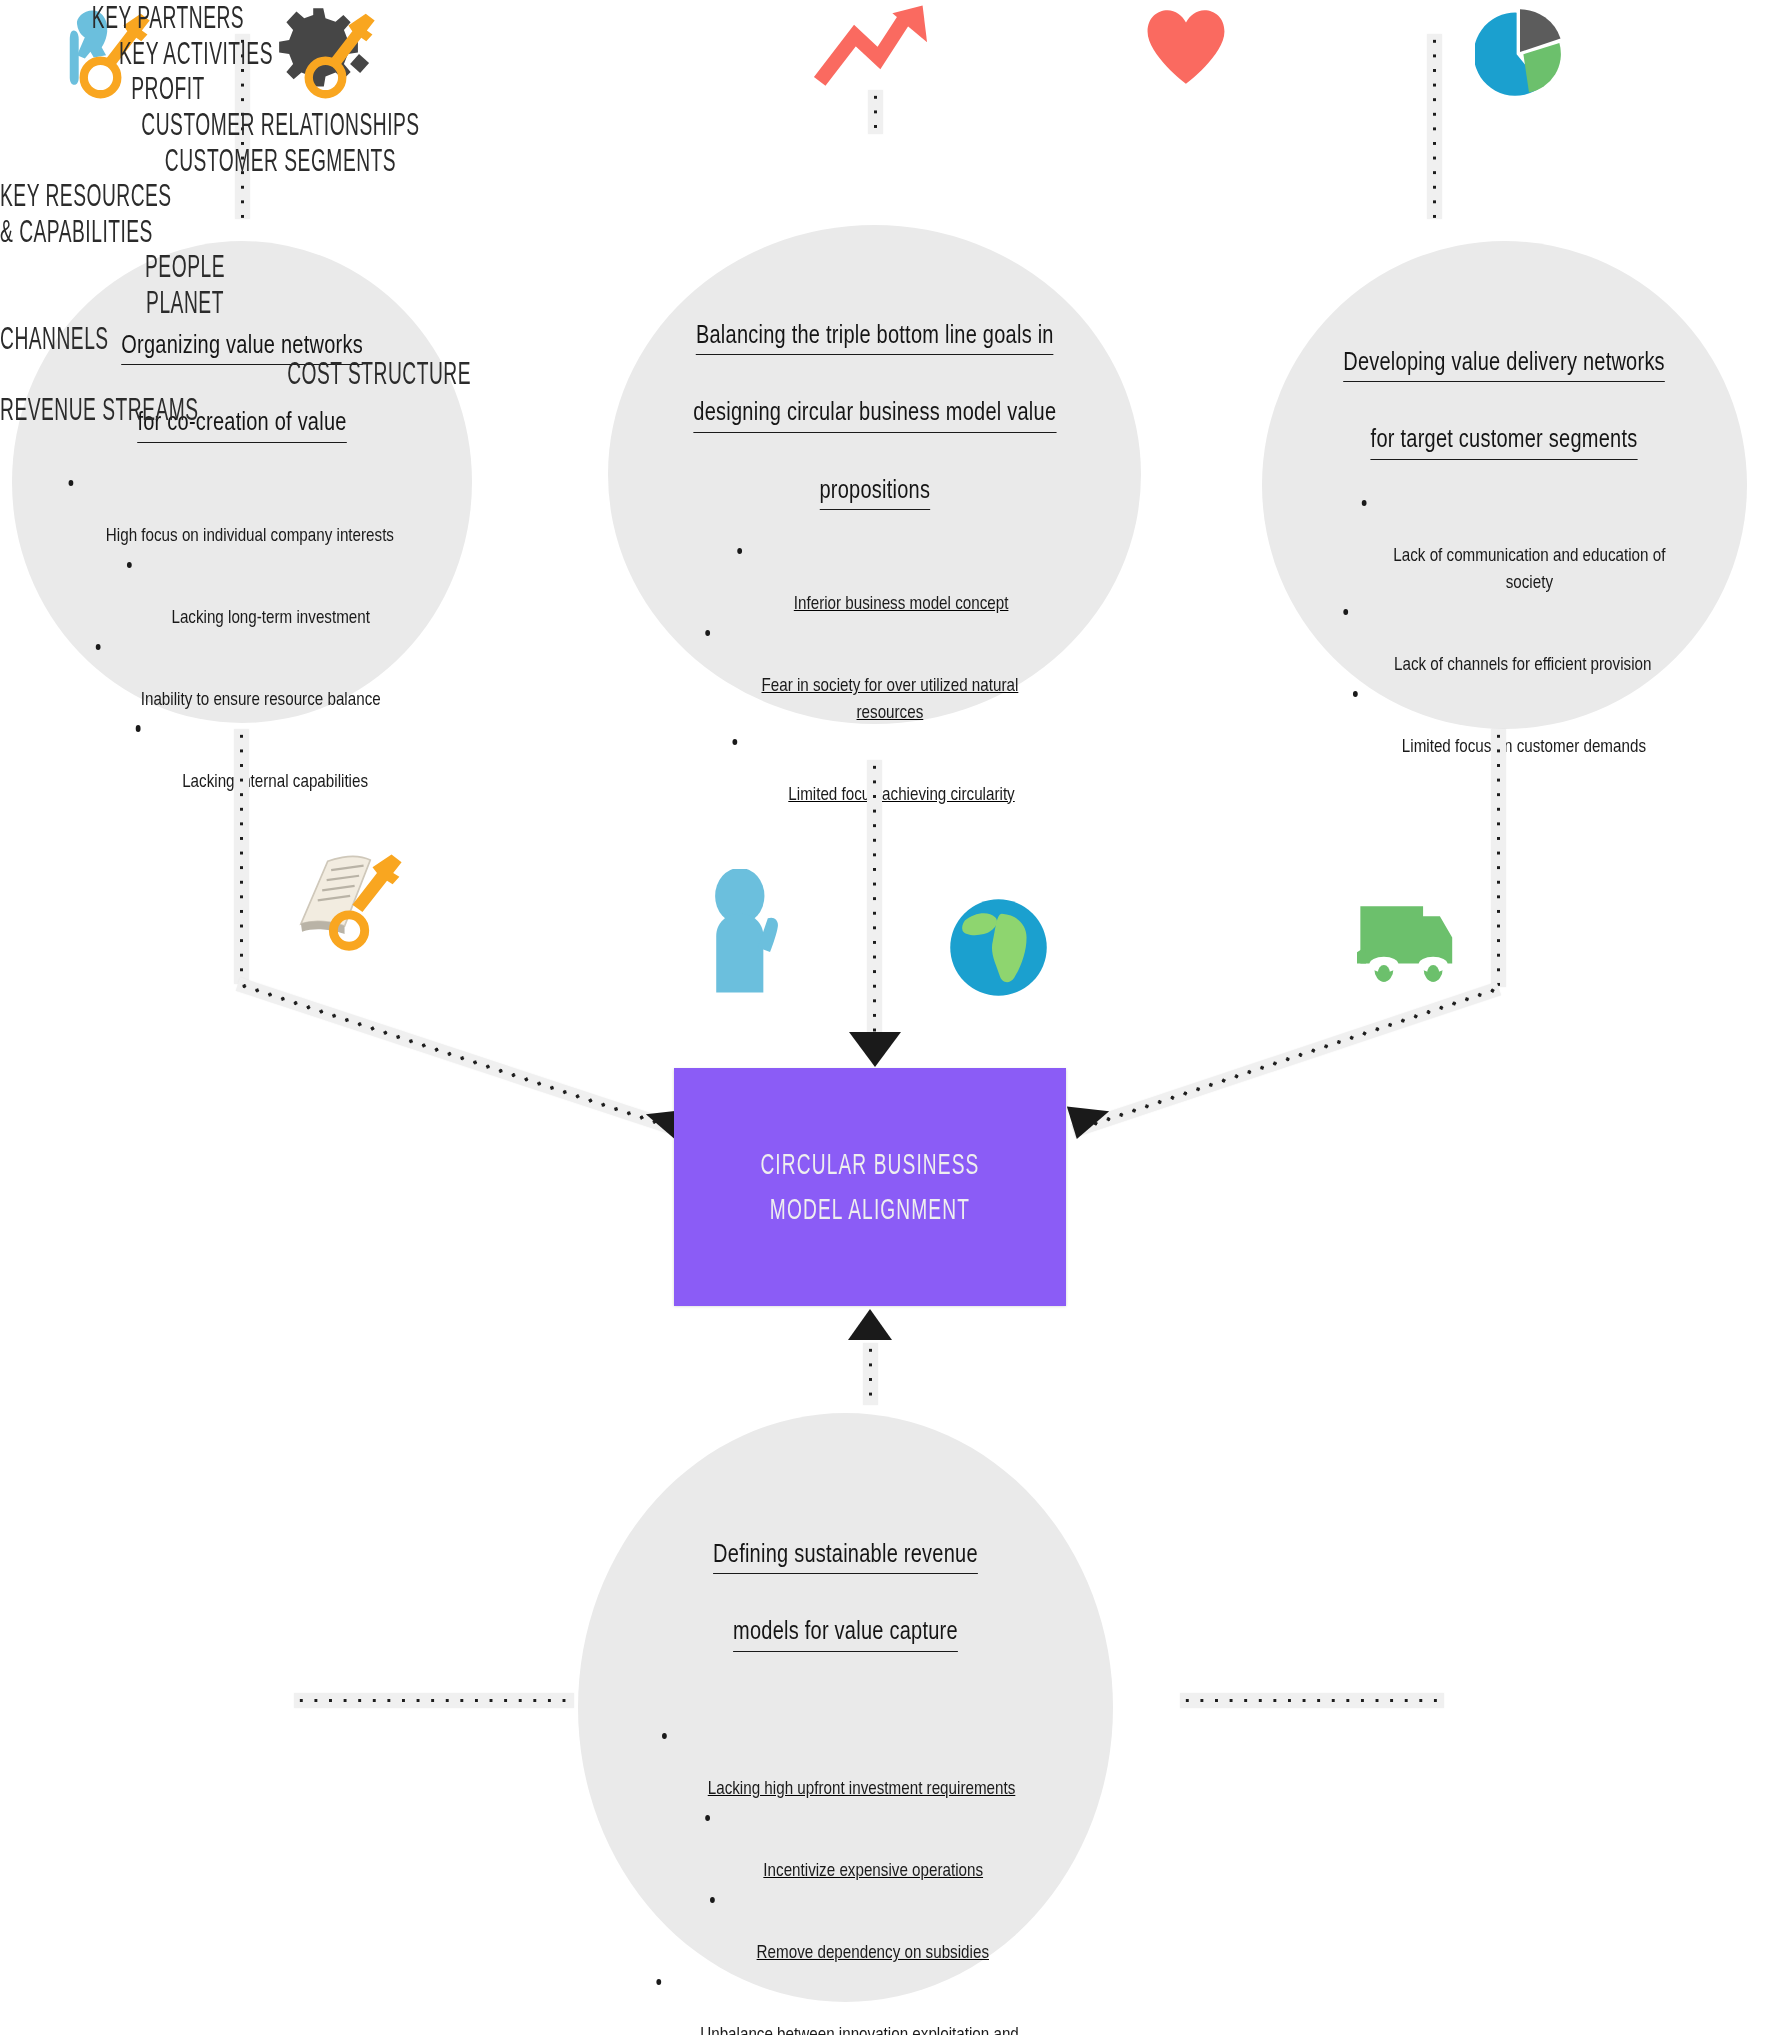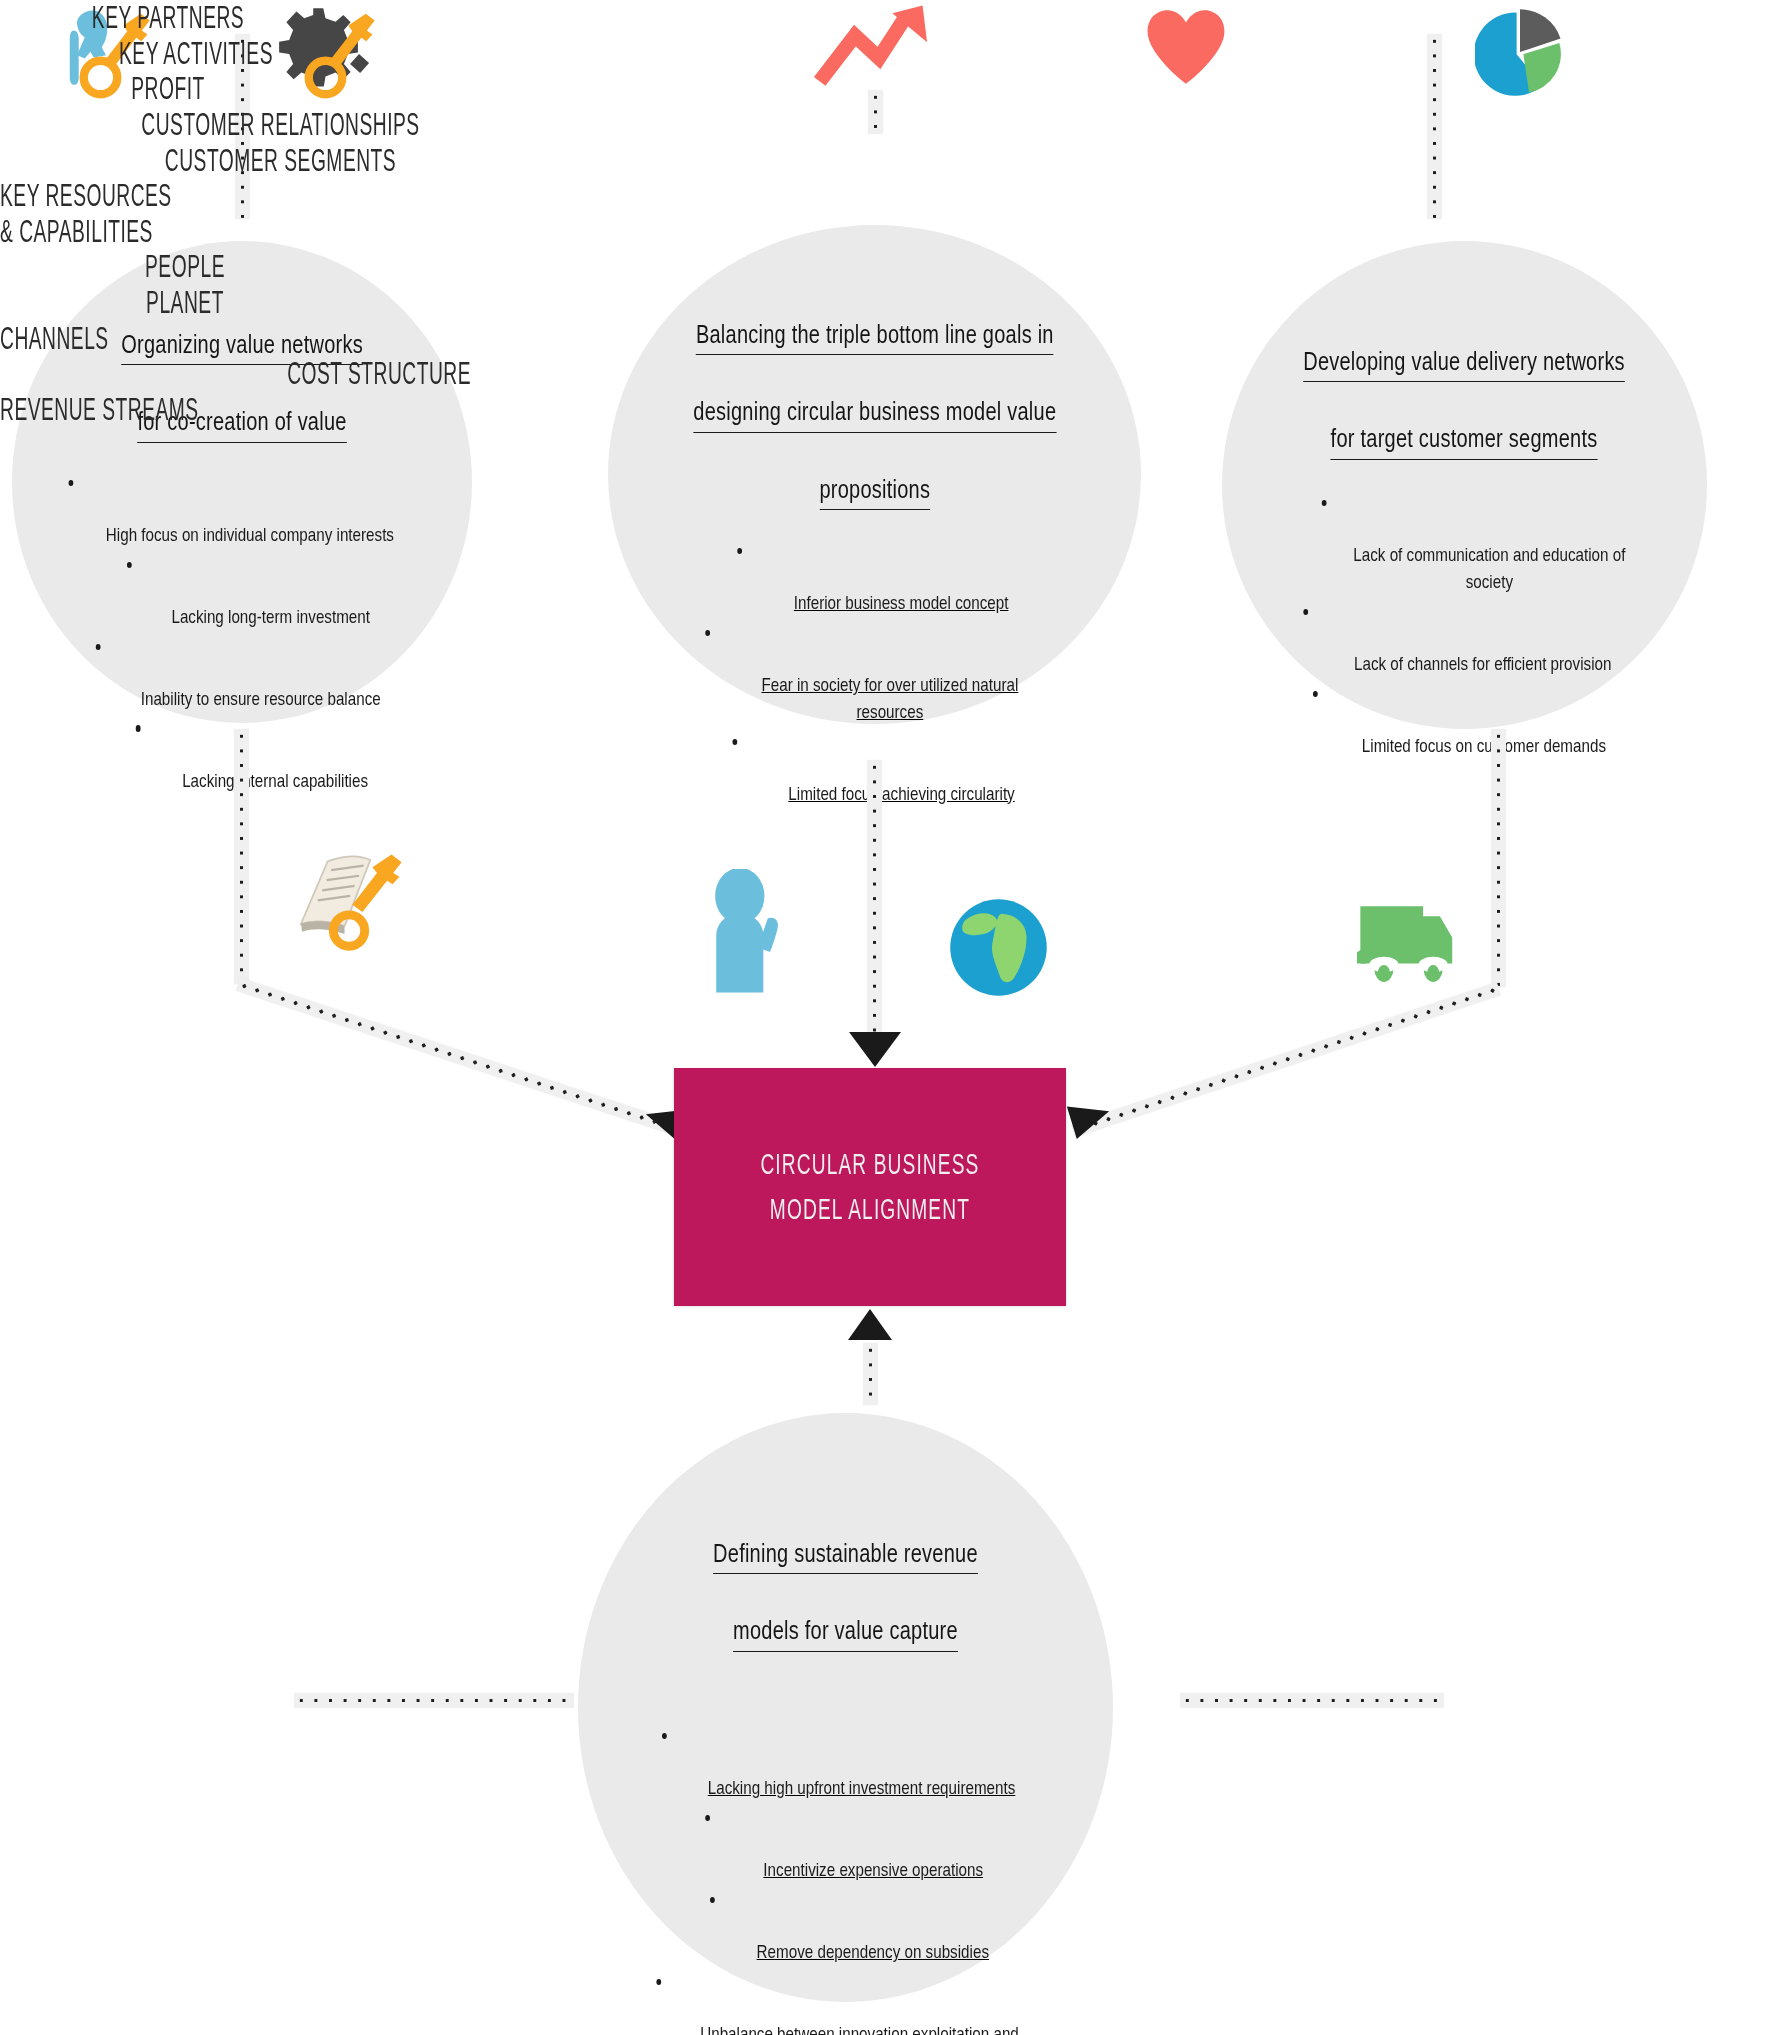--- a/index.html
+++ b/index.html
@@ -120,21 +120,21 @@
   }
   .head-tri{
     width:0;height:0;
     border-top:17px solid transparent;
     border-bottom:17px solid transparent;
   }
 
   
   #cbm-box{
     position:absolute;
-    background:#be185d;
+    background:#8b5cf6;
     display:flex;
     align-items:center;
     justify-content:center;
     box-shadow:0 1.1px 2.8px rgba(0,0,0,0.18);
   }
   #cbm-box .label{
     color:#efefef;
     font-size:29px;
     letter-spacing:1.7px;
     text-align:center;
@@ -241,21 +241,21 @@
         <span class="dot" style="left:44px;"></span>
         <span>Fear in society for over utilized  natural resources</span>
       </li>
       <li style="padding:0 39px 0 107px;">
         <span class="dot" style="left:78px;"></span>
         <span>Limited  focus achieving  circularity</span>
       </li>
     </ul>
   </div>
 
-  <div class="circle" style="left:1222px;top:241px;width:485px;height:488px;padding:67px 7.8px 0 7.8px;">
+  <div class="circle" style="left:1262px;top:241px;width:485px;height:488px;padding:67px 7.8px 0 7.8px;">
     <div class="c-title">
       <span>Developing value delivery networks</span><br>
       <span>for target  customer  segments</span>
     </div>
     <ul class="c-list" style="margin-top:26px;">
       <li style="padding:0 22.4px 0 84px;">
         <span class="dot" style="left:56px;"></span>
         <span>Lack of communication  and education of society</span>
       </li>
       <li style="padding:0 17px 0 62px;">

